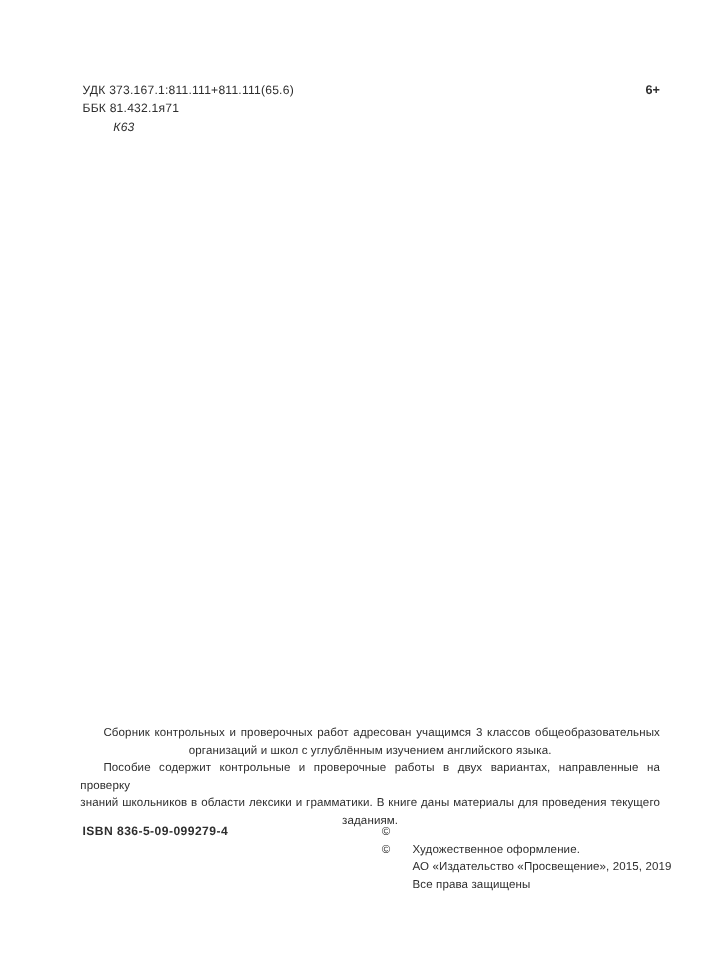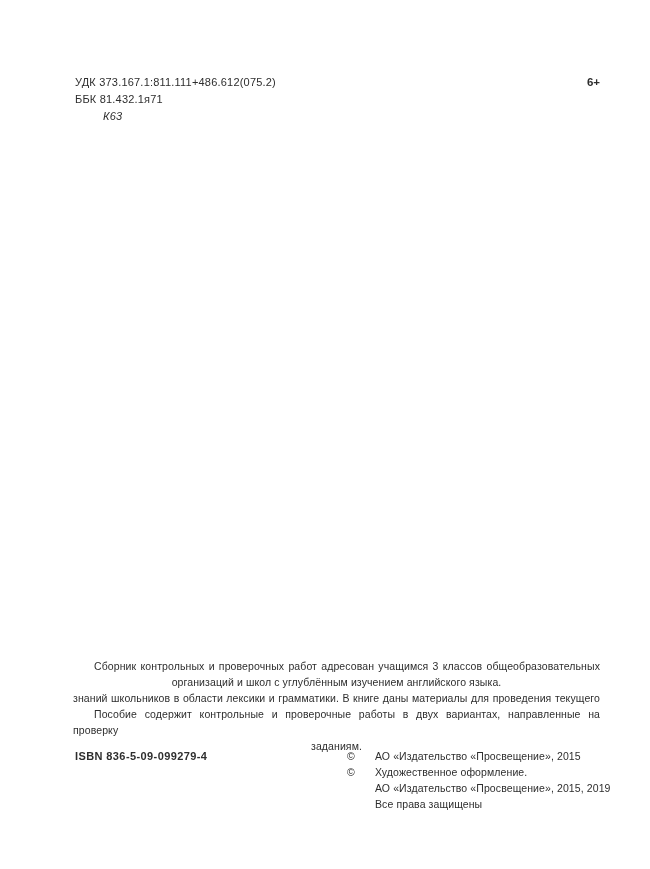--- a/index.html
+++ b/index.html
@@ -96,41 +96,40 @@
   .c-text {
     white-space: nowrap;
   }
 </style>
 </head>
 <body>
 
 <div class="page">
 
   <div class="codes">
-    <div class="code-line">УДК 373.167.1:811.111+486.612(075.2)</div>
+    <div class="code-line">УДК 373.167.1:811.111+811.111(65.6)</div>
     <div class="code-line">ББК 81.432.1я71</div>
     <div class="code-line indent">К63</div>
   </div>
 
   <div class="age-rating">6+</div>
 
   <div class="annotation">
     <div class="line just indent">Сборник контрольных и проверочных работ адресован учащимся 3 классов общеобразовательных</div>
     <div class="line">организаций и школ с углублённым изучением английского языка.</div>
+    <div class="line just indent">Пособие содержит контрольные и проверочные работы в двух вариантах, направленные на проверку</div>
     <div class="line just">знаний школьников в области лексики и грамматики. В книге даны материалы для проведения текущего</div>
-    <div class="line just indent">Пособие содержит контрольные и проверочные работы в двух вариантах, направленные на проверку</div>
     <div class="line">заданиям.</div>
   </div>
 
   <div class="isbn">ISBN 836-5-09-099279-4</div>
 
   <div class="copyright">
     <div class="c-row">
       <span class="c-sym">©</span>
-      <span class="c-text">АО «Издательство «Просвещение», 2015</span>
     </div>
     <div class="c-row">
       <span class="c-sym">©</span>
       <span class="c-text">Художественное оформление.</span>
     </div>
     <div class="c-row">
       <span class="c-sym"></span>
       <span class="c-text">АО «Издательство «Просвещение», 2015, 2019</span>
     </div>
     <div class="c-row">

